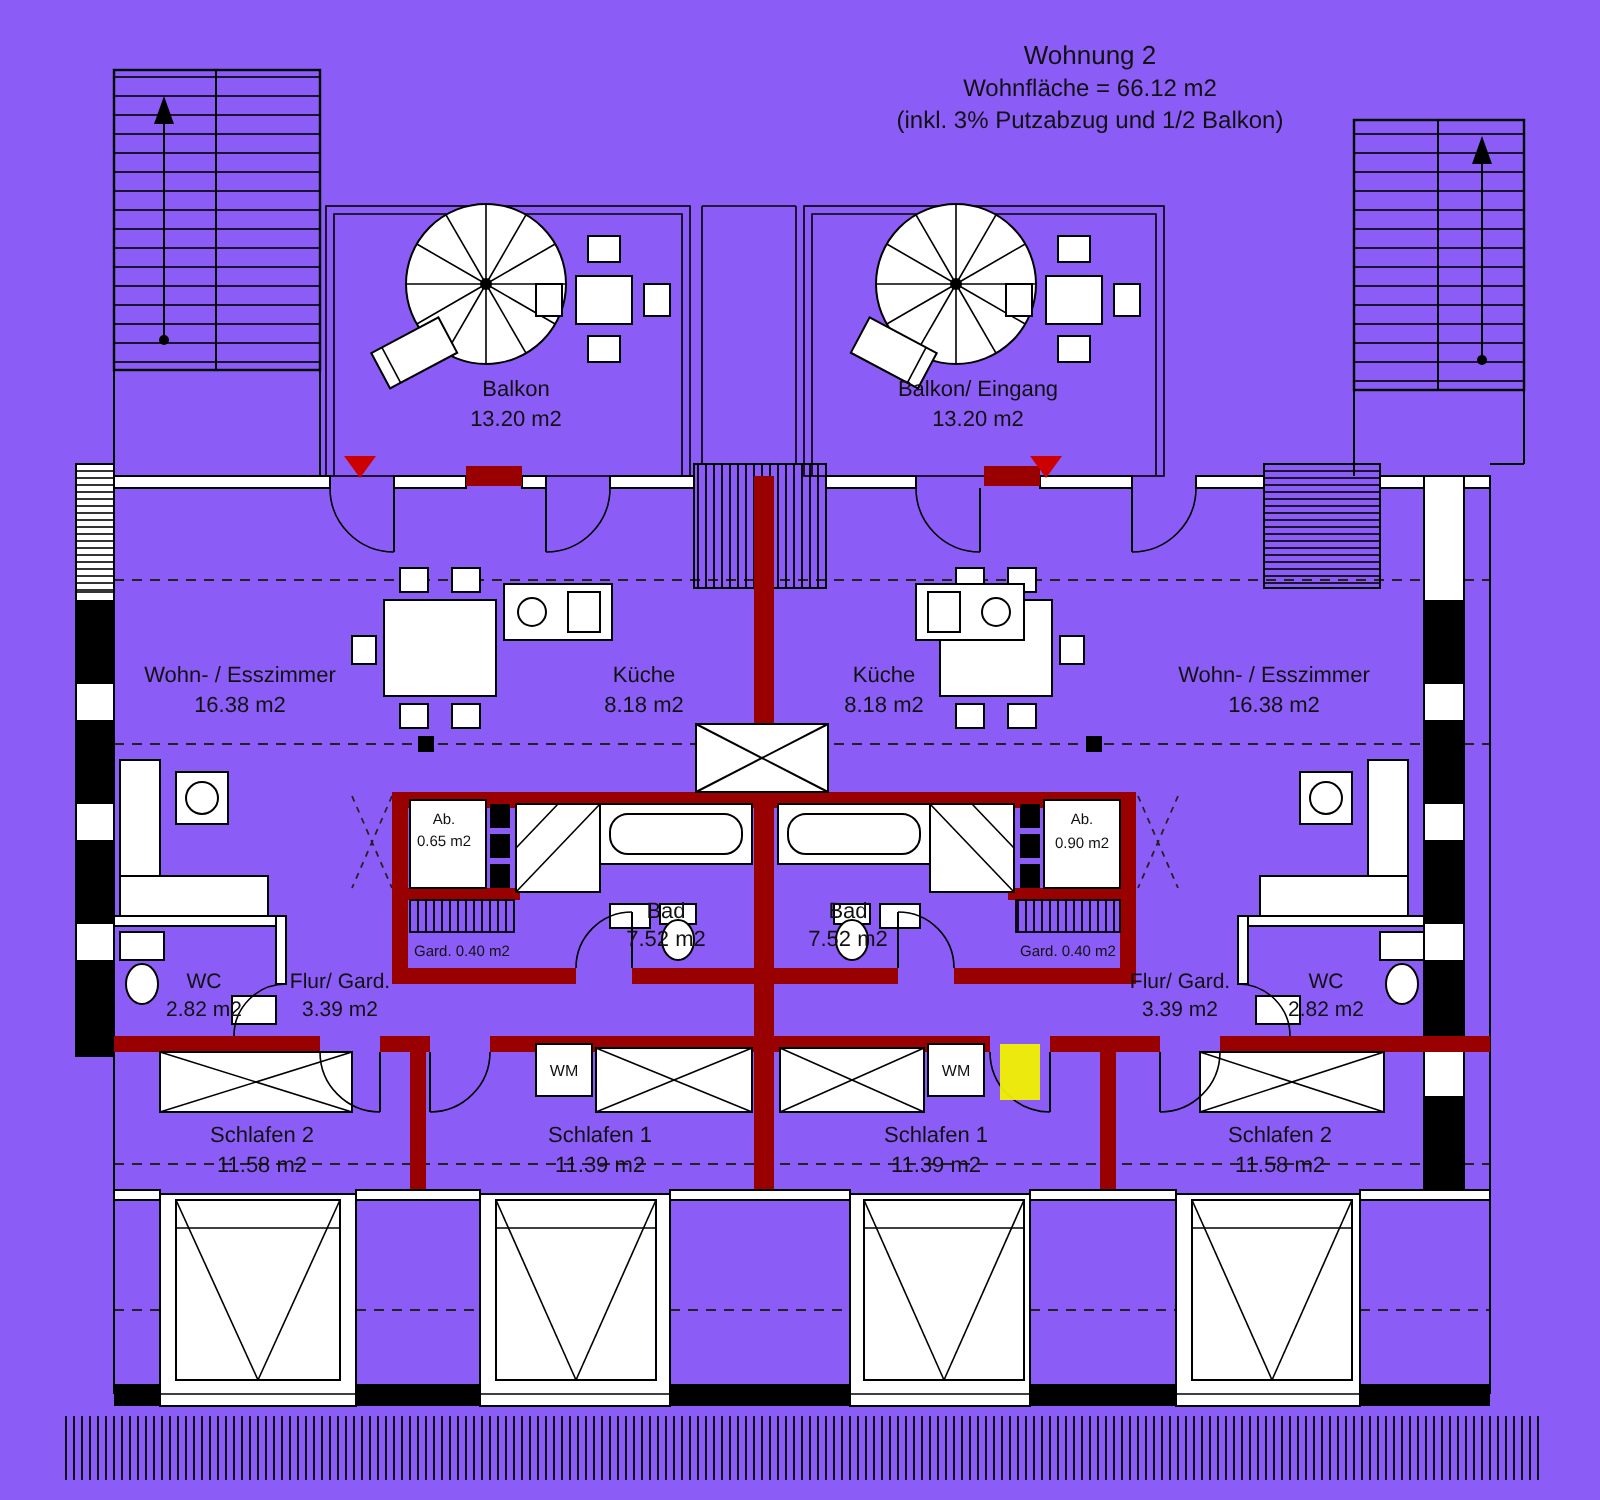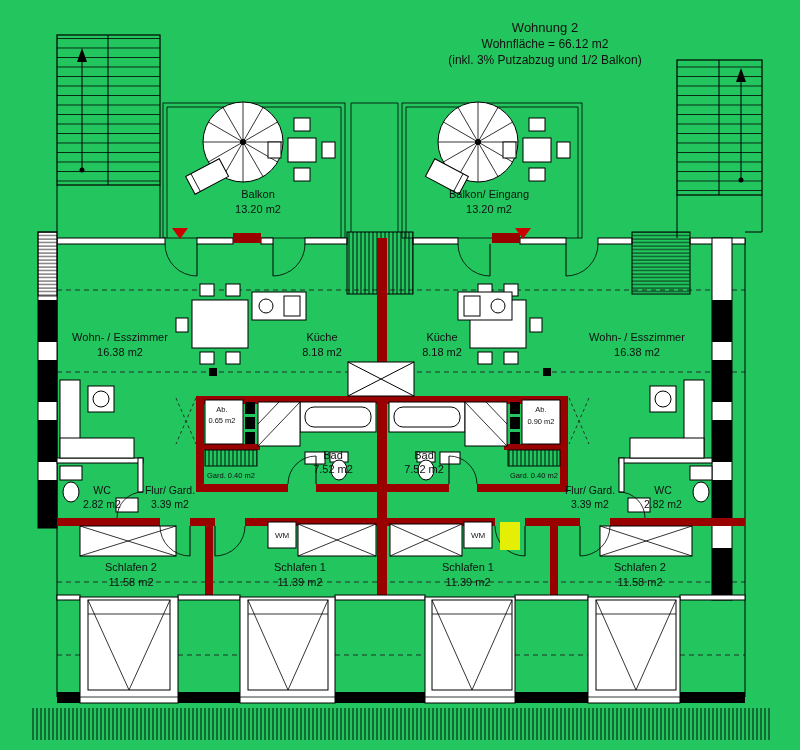--- a/index.html
+++ b/index.html
@@ -1,16 +1,16 @@
 <!DOCTYPE html>
 <html><head>
 <meta charset="utf-8">
 <style>
   html,body{margin:0;padding:0;background:#ffffff;}
-  #stage{position:relative;width:800px;height:750px;background:#22c55e;overflow:hidden;}
+  #stage{position:relative;width:800px;height:750px;background:#8b5cf6;overflow:hidden;}
   svg{position:absolute;left:0;top:0;}
   .ln{stroke:#000;stroke-width:1;fill:none;}
   .thin{stroke:#000;stroke-width:0.8;fill:none;}
   .wall{fill:#ffffff;stroke:#000;stroke-width:1;}
   .blk{fill:#000;stroke:none;}
   .dash{stroke:#222;stroke-width:0.9;fill:none;stroke-dasharray:5 4;}
   .dashf{stroke:#222;stroke-width:0.9;fill:none;stroke-dasharray:3 3;}
   .furn{fill:#ffffff;stroke:#000;stroke-width:1;}
   .furn2{fill:none;stroke:#000;stroke-width:1;}
   text{font-family:"Liberation Sans", sans-serif;fill:#111;}

